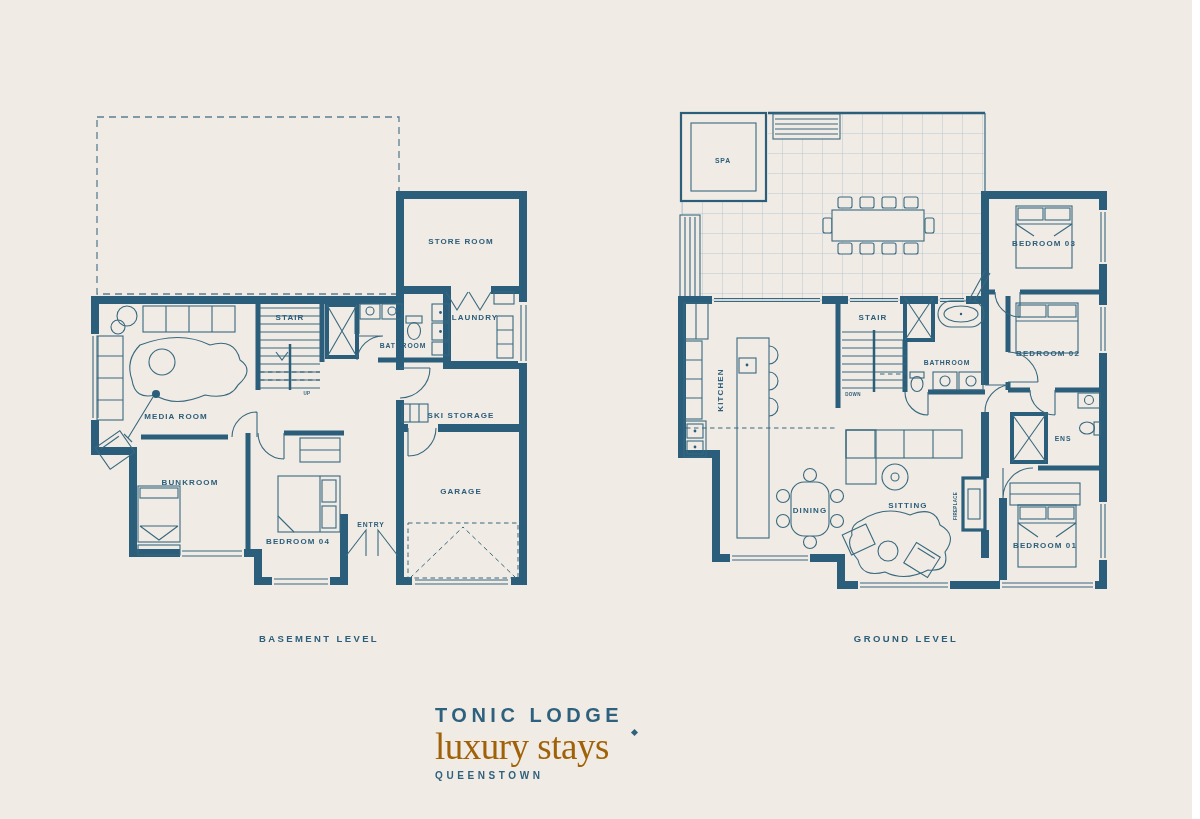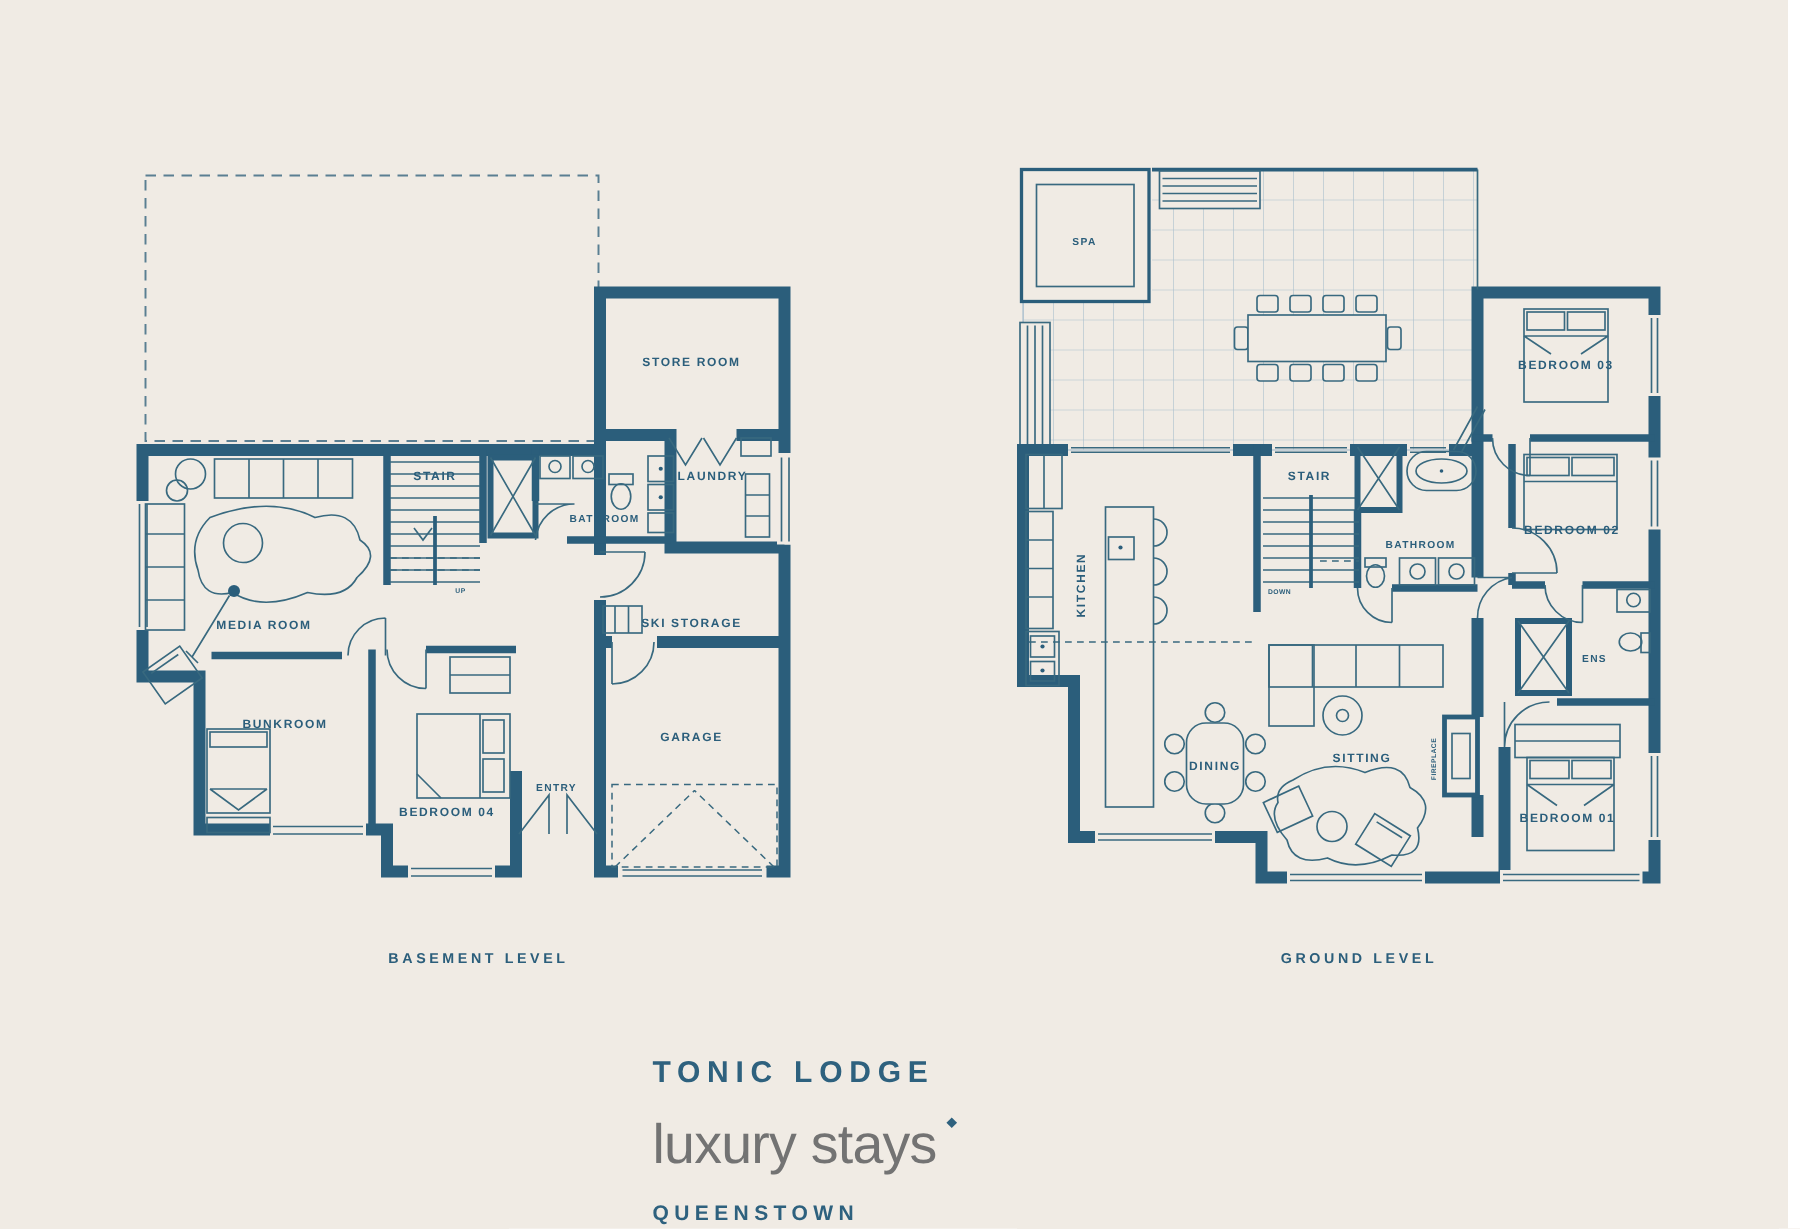--- a/index.html
+++ b/index.html
@@ -25,25 +25,25 @@
   
   text{font-family:"Liberation Sans",sans-serif;fill:#2b5e7b;}
   .rl{font-size:8px;font-weight:bold;letter-spacing:1.1px;text-anchor:middle;}
   .rl-sm{font-size:6.8px;font-weight:bold;letter-spacing:0.9px;text-anchor:middle;}
   .tiny{font-size:4.5px;font-weight:bold;letter-spacing:0.3px;text-anchor:middle;}
   .lvl{font-size:9.5px;font-weight:bold;letter-spacing:2.4px;text-anchor:middle;}
 
   
   .footer{position:absolute;left:435px;top:704px;width:400px;text-align:left;color:#2e617e;}
   .footer .title{font-size:20px;font-weight:bold;letter-spacing:4.5px;color:#2e617e;}
-  .footer .brand{position:relative;margin-top:16px;font-family:Liberation Sans, sans-serif;
-                 font-size:37px;letter-spacing:-0.5px;color:#737373;line-height:1.1;}
+  .footer .brand{position:relative;font-family:Liberation Serif, serif;
+                 font-size:37px;letter-spacing:-0.5px;color:#a16207;line-height:1.1;}
   .footer .brand-mark{position:absolute;left:197px;top:3px;width:5px;height:5px;background:#2e617e;
                  transform:rotate(45deg);}
-  .footer .loc{margin-top:16px;font-size:14px;font-weight:bold;letter-spacing:3.6px;color:#2e617e;}
+  .footer .loc{margin-top:2px;font-size:10px;font-weight:bold;letter-spacing:3.6px;color:#2e617e;}
 </style>
 </head>
 <body>
 
 <div class="canvas">
 
   <svg id="plan-basement" width="460" height="550" viewBox="85 105 460 550">
 
     <g>
       <rect class="dash" x="97" y="117" width="302" height="177"></rect>

